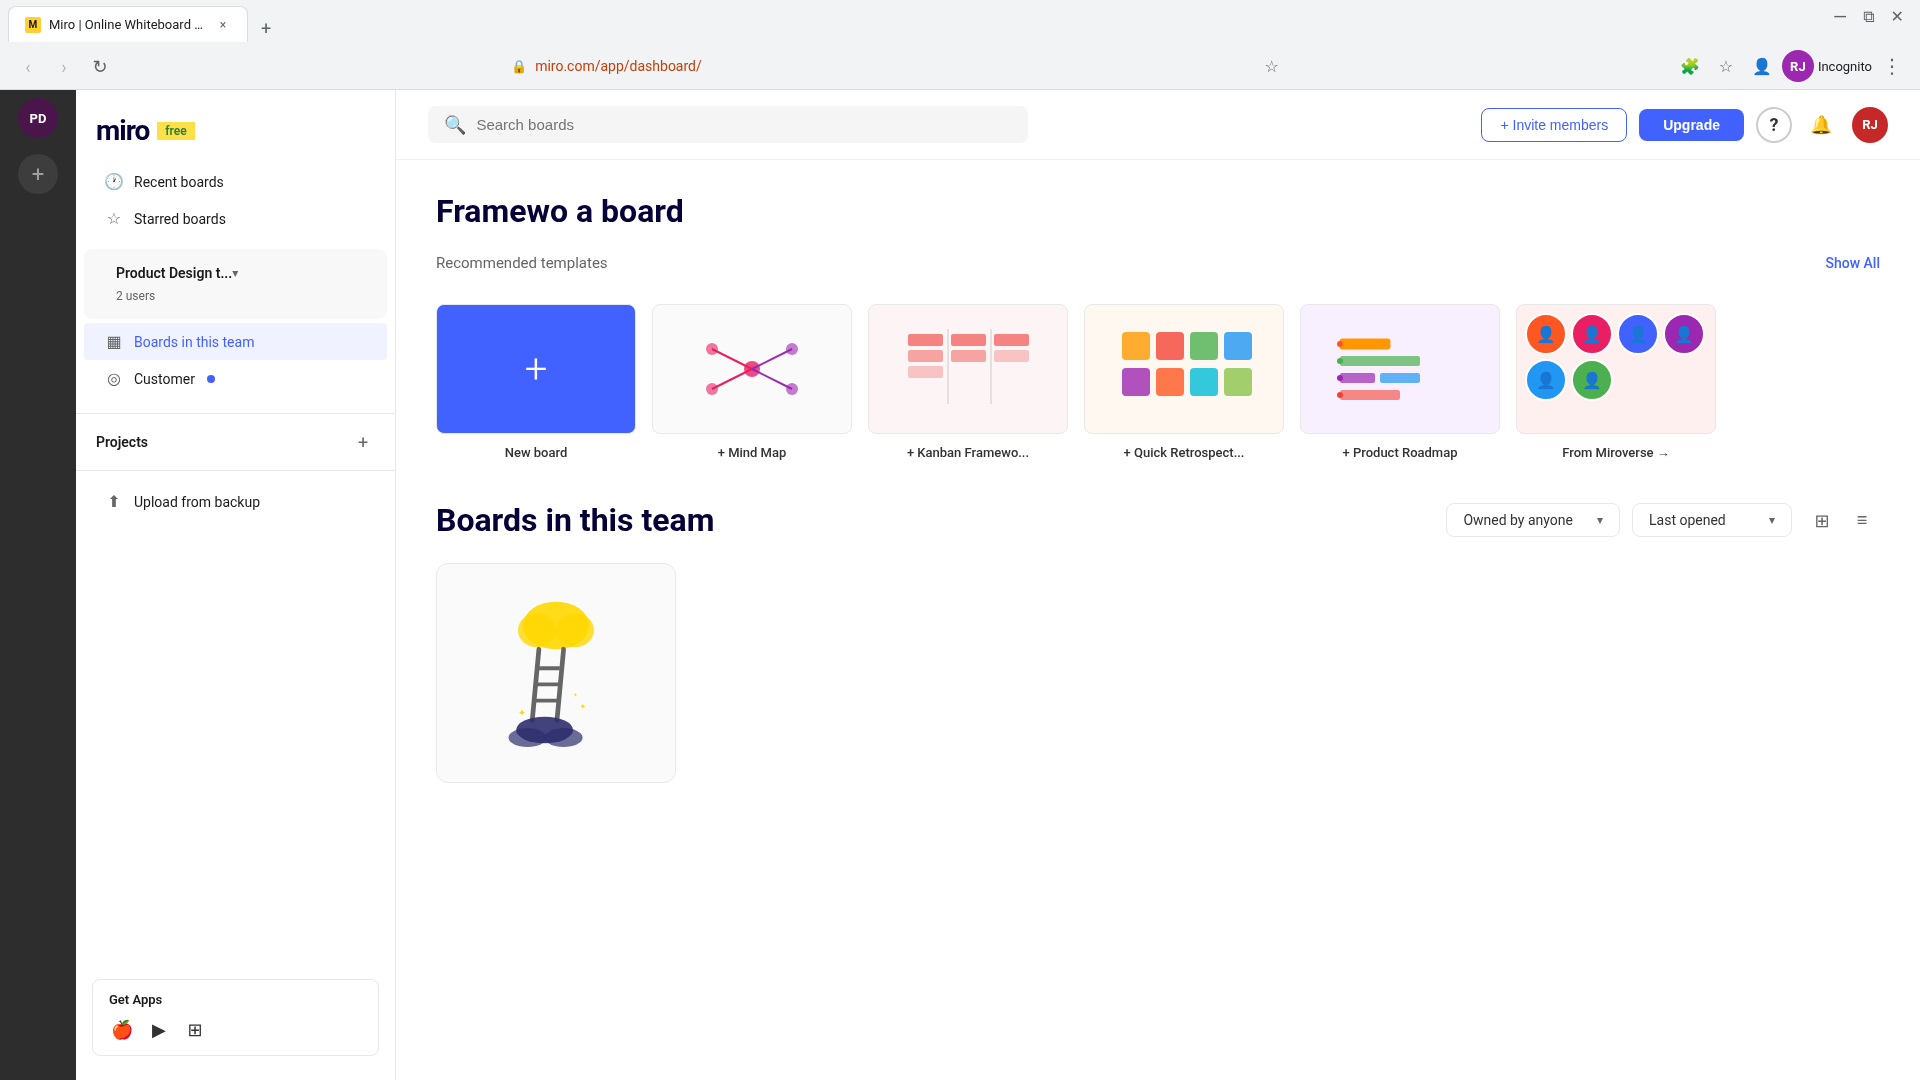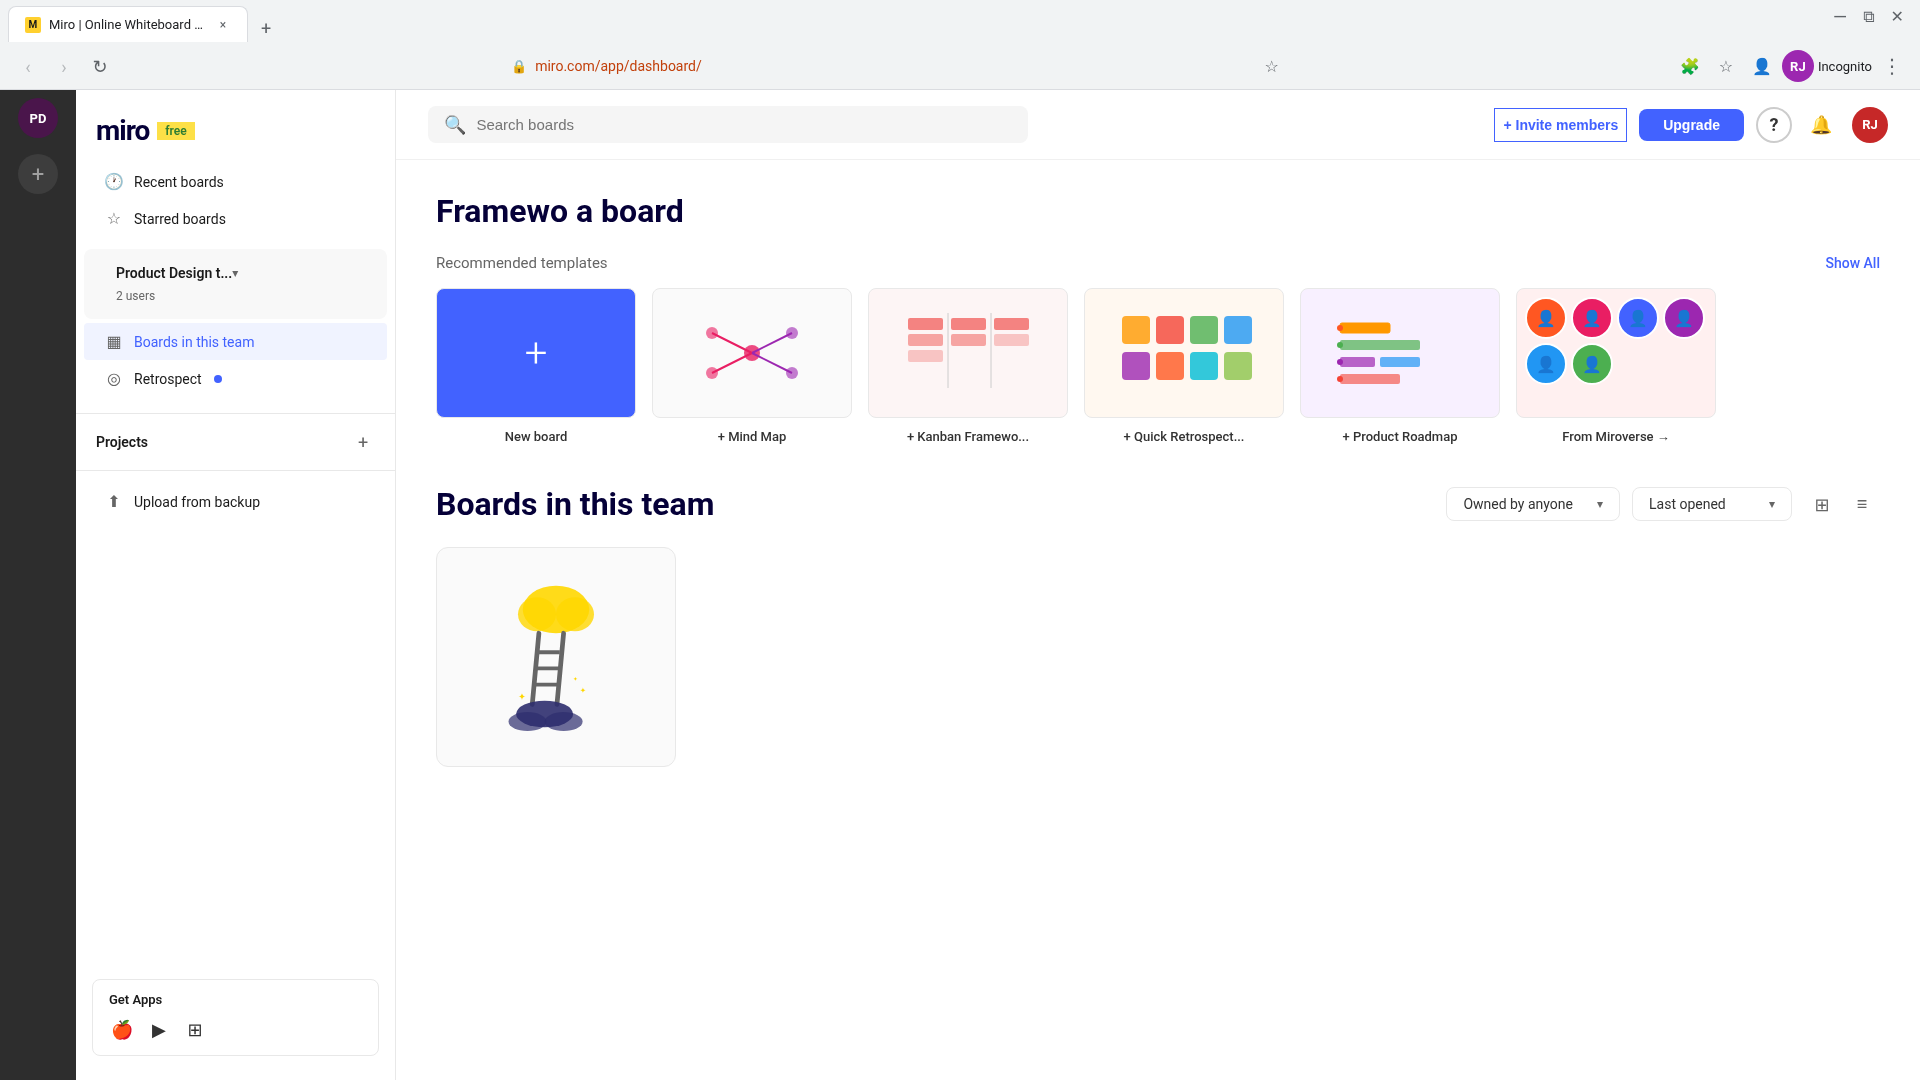--- a/index.html
+++ b/index.html
@@ -50,30 +50,30 @@
     .app-icons { display: flex; gap: 8px; }
     .app-icon { width: 28px; height: 28px; display: flex; align-items: center; justify-content: center; font-size: 18px; color: #333; cursor: pointer; }
 
     
     .main-content { flex: 1; overflow-y: auto; background: #fff; }
     .main-header { display: flex; align-items: center; justify-content: space-between; padding: 16px 32px; border-bottom: 1px solid #f0f0f0; }
     .search-bar { display: flex; align-items: center; gap: 10px; background: #f5f5f5; border-radius: 8px; padding: 8px 16px; width: 600px; }
     .search-icon { font-size: 18px; color: #666; }
     .search-input { border: none; background: transparent; font-size: 15px; color: #666; outline: none; width: 100%; }
     .header-actions { display: flex; align-items: center; gap: 12px; }
-    .invite-btn { display: flex; align-items: center; gap: 6px; padding: 8px 8px; border: 1px solid #4262ff; border-radius: 0; color: #4262ff; font-size: 14px; font-weight: 700; cursor: pointer; background: white; }
+    .invite-btn { display: flex; align-items: center; gap: 6px; padding: 8px 18px; border: 1px solid #4262ff; border-radius: 8px; color: #4262ff; font-size: 14px; font-weight: 400; cursor: pointer; background: white; }
     .upgrade-btn { padding: 8px 24px; background: #4262ff; border-radius: 8px; color: white; font-size: 14px; font-weight: 600; cursor: pointer; border: none; }
     .header-icon-btn { width: 36px; height: 36px; display: flex; align-items: center; justify-content: center; border-radius: 50%; cursor: pointer; font-size: 18px; color: #333; }
     .user-avatar { width: 36px; height: 36px; border-radius: 50%; background: #c62828; display: flex; align-items: center; justify-content: center; color: white; font-size: 13px; font-weight: bold; cursor: pointer; }
 
     
     .page-body { padding: 32px 40px; }
     .section-title { font-size: 32px; font-weight: 700; color: #050038; margin-bottom: 24px; }
     .templates-section { margin-bottom: 40px; }
-    .templates-header { display: flex; align-items: center; justify-content: space-between; margin-bottom: 16px; }
+    .templates-header { display: flex; align-items: center; justify-content: space-between; margin-bottom: 32px; }
     .templates-label { font-size: 15px; color: #666; }
     .show-all-link { font-size: 14px; color: #4262ff; cursor: pointer; font-weight: 500; }
     .templates-grid { display: flex; gap: 16px; overflow: hidden; }
     .template-card { flex-shrink: 0; cursor: pointer; text-align: center; }
     .template-thumb { width: 200px; height: 130px; border-radius: 8px; overflow: hidden; border: 1px solid #e8e8e8; display: flex; align-items: center; justify-content: center; margin-bottom: 8px; }
     .template-thumb.new-board { background: #4262ff; }
     .template-plus-icon { font-size: 40px; color: white; font-weight: 300; }
     .template-label { font-size: 13px; color: #333; font-weight: 500; }
 
     
@@ -186,21 +186,21 @@
           <span class="team-chevron">▾</span>
         </div>
         <div class="team-users">2 users</div>
       </div>
       <div class="team-menu-item active">
         <span class="nav-icon">▦</span>
         <span>Boards in this team</span>
       </div>
       <div class="team-menu-item">
         <span class="nav-icon">◎</span>
-        <span>Retrospect</span>
+        <span>Customer</span>
         <span class="miroverse-dot"></span>
       </div>
     </div>
 
     <div class="divider"></div>
 
     <div class="projects-header">
       <span class="projects-label">Projects</span>
       <div class="projects-add">+</div>
     </div>

